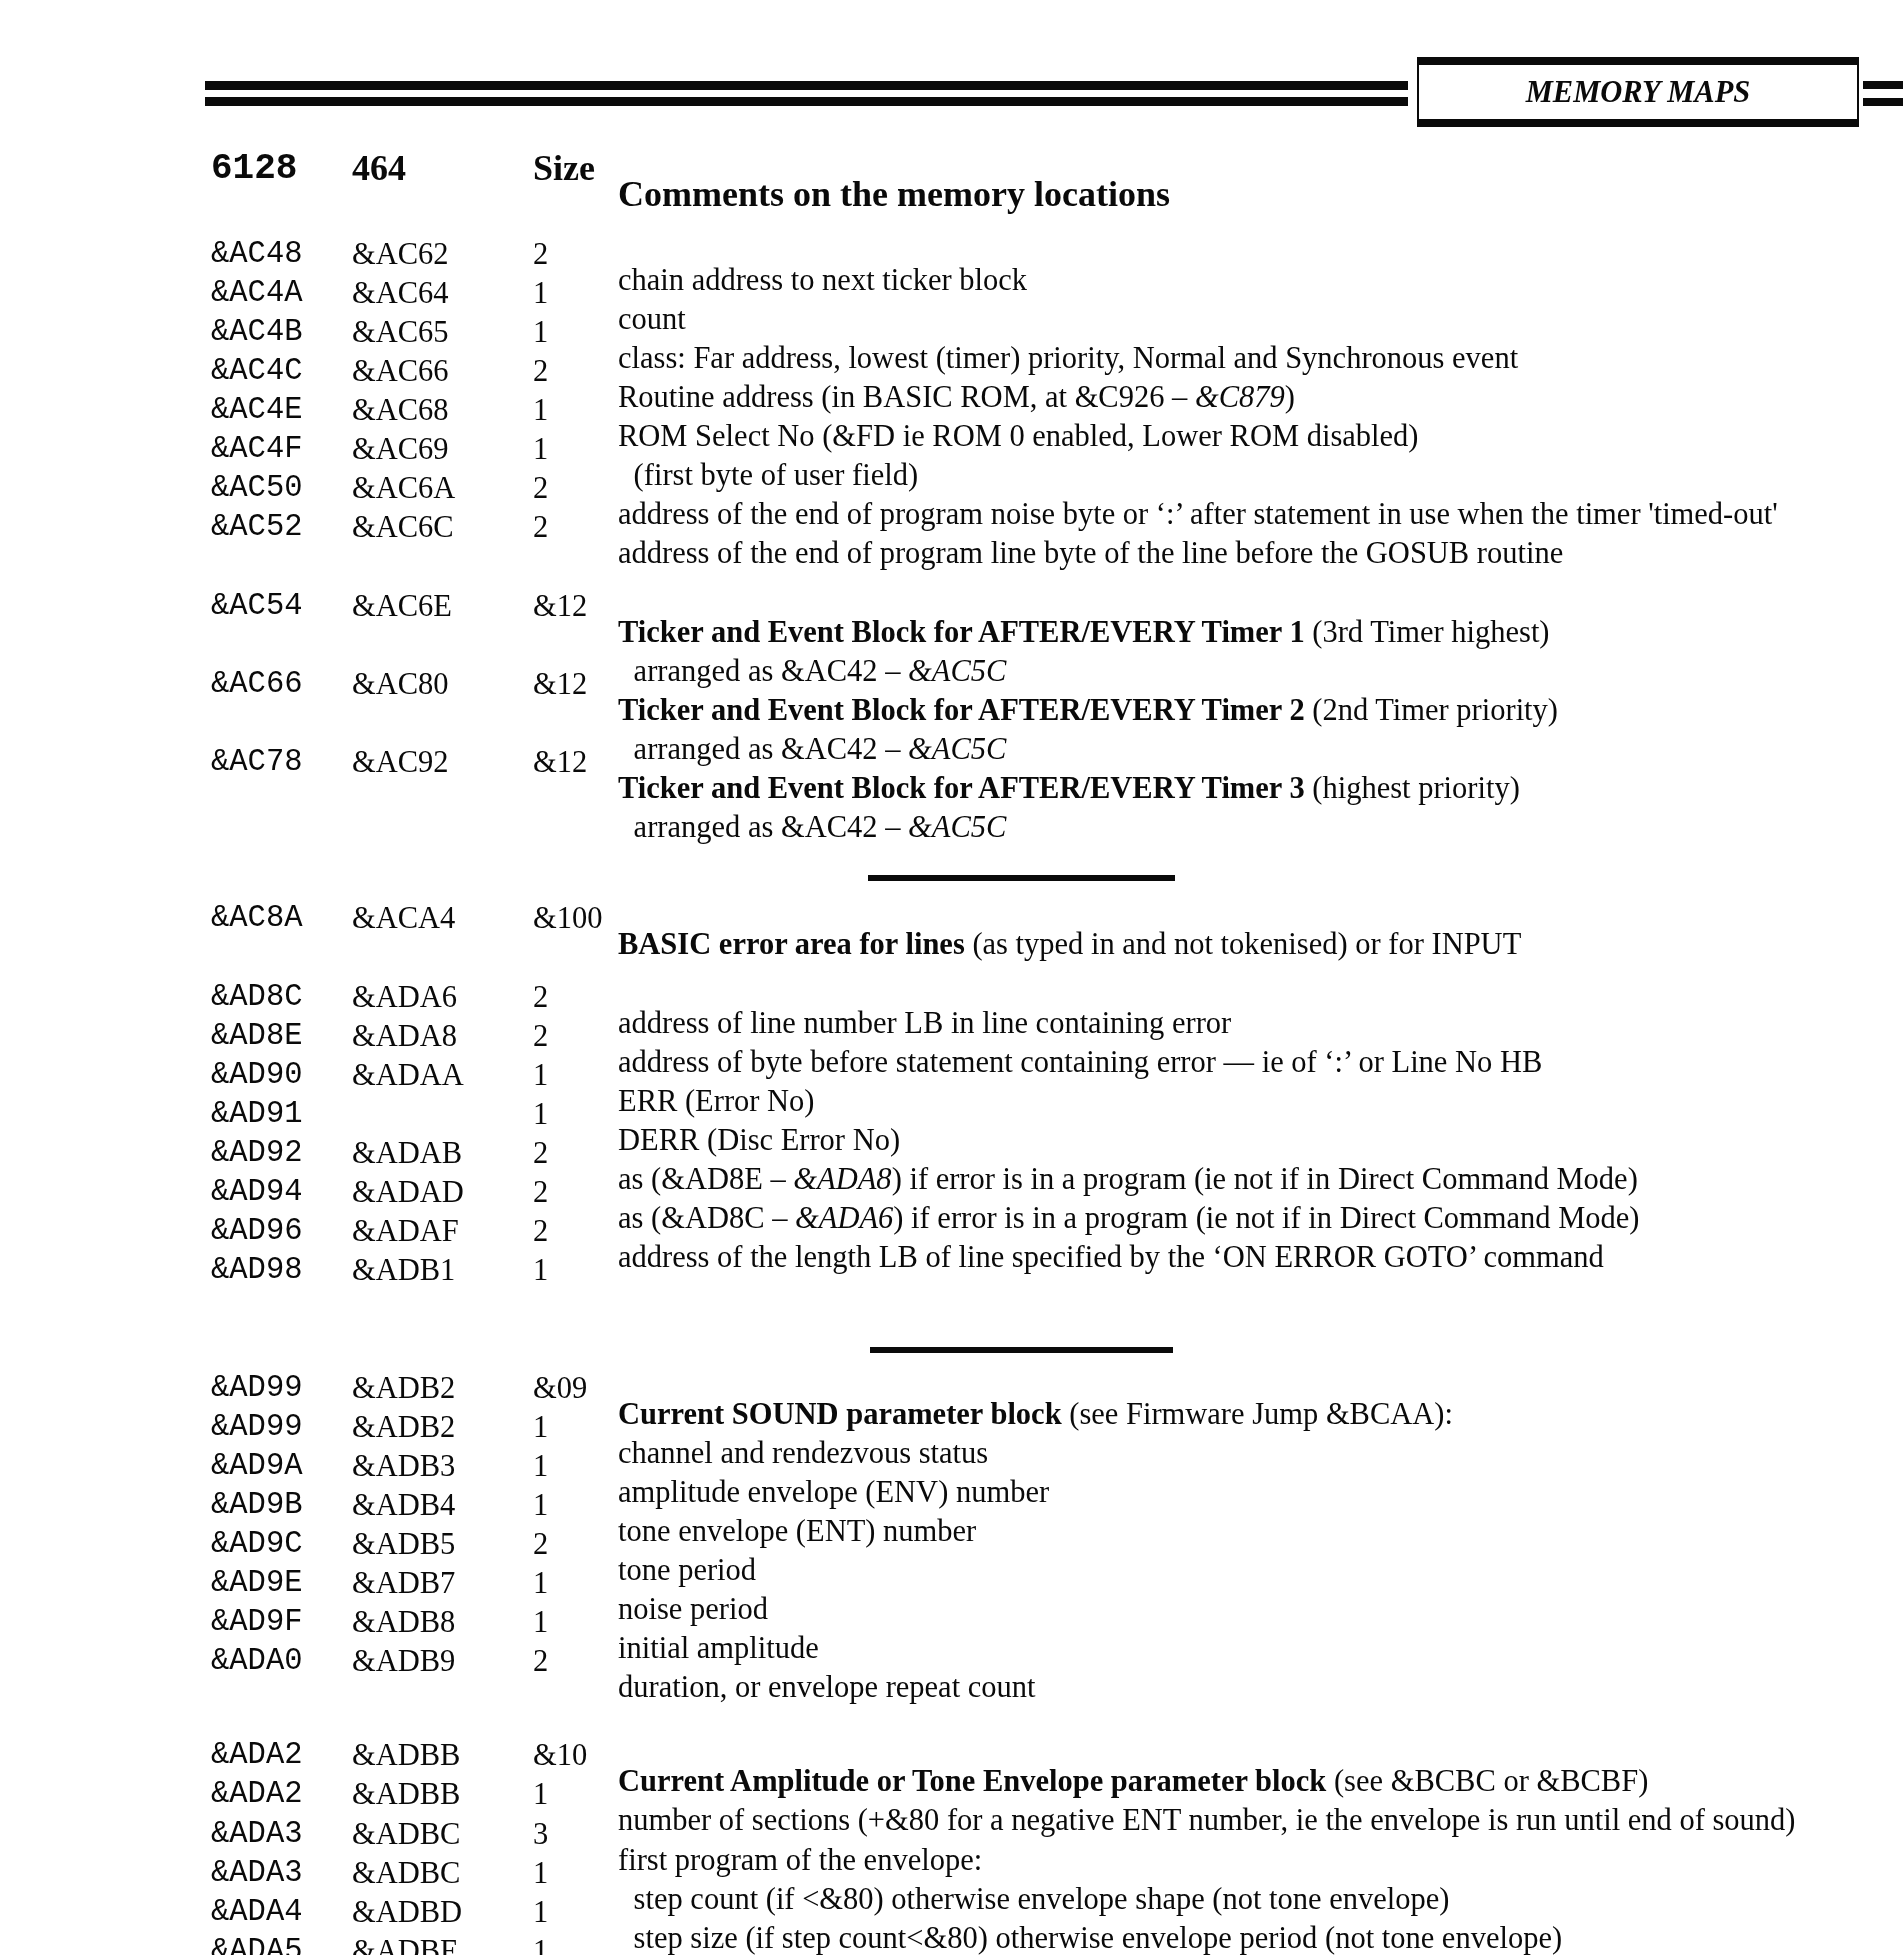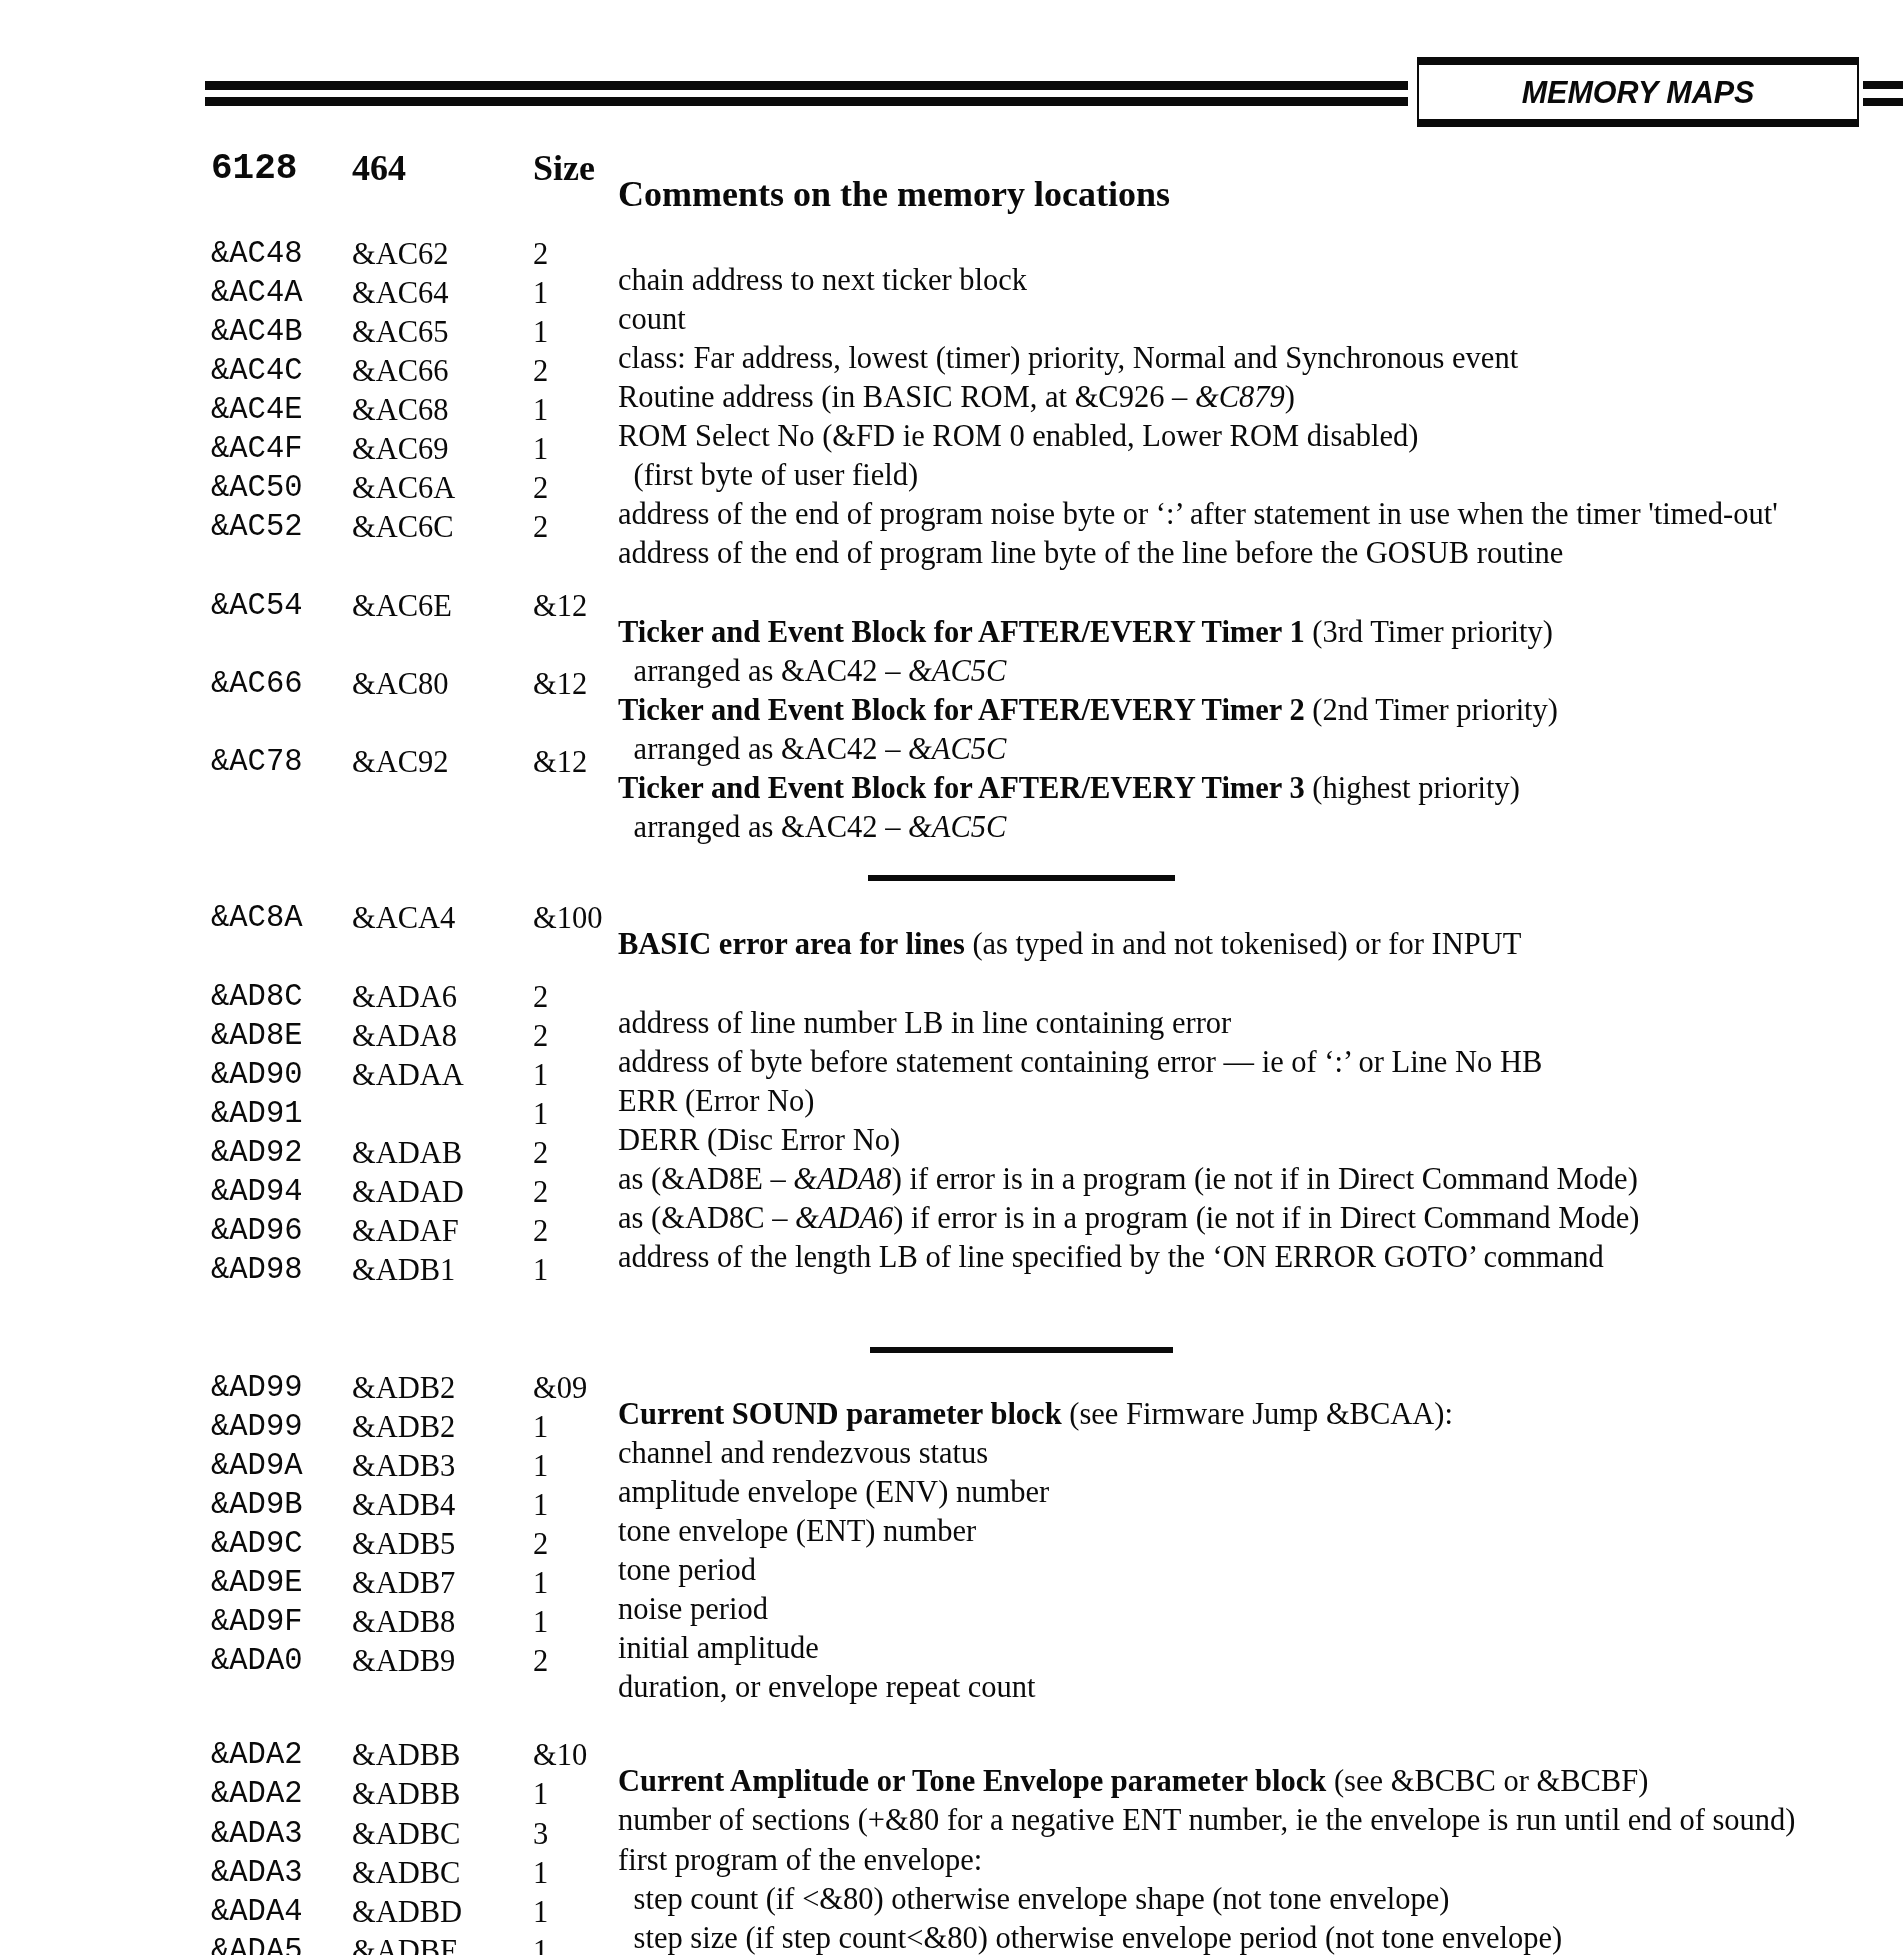--- a/index.html
+++ b/index.html
@@ -4,21 +4,21 @@
 <style>
   html, body { margin: 0; padding: 0; background: #ffffff; }
   body { width: 1903px; height: 2705px; position: relative; overflow: hidden;
          font-family: "Liberation Serif", "DejaVu Serif", serif; color: #0a0a0a; }
 
   
   .band { position: absolute; left: 205px; height: 0; }
   .band .rule { position: absolute; left: 0; height: 8.6px; background: #0a0a0a; }
   .band .tab { position: absolute; border: 2.3px solid #0a0a0a; background: #fff;
                box-sizing: border-box; display: flex; align-items: center; justify-content: center;
-               font-family: Liberation Sans, sans-serif; font-weight: bold; font-style: italic; }
+               font-family: Liberation Serif, serif; font-weight: bold; font-style: italic; }
   .band .stub { position: absolute; height: 7.8px; background: #0a0a0a; }
 
   #hdr-band { top: 0; }
   #hdr-band .r1 { top: 81px; width: 1203px; }
   #hdr-band .r2 { top: 97px; width: 1203px; }
   #hdr-band .tab { left: 1212px; top: 57px; width: 442px; height: 70px; font-size: 30.5px;
                    border-top-width: 8.6px; border-bottom-width: 8.6px; }
   #hdr-band .s1 { left: 1658px; top: 81px; width: 45px; }
   #hdr-band .s2 { left: 1658px; top: 98px; width: 45px; }
 
@@ -102,21 +102,21 @@
     <div class="row" style="top: 508px;">
       <span class="c6128">&amp;AC52</span>
       <span class="c464 it-none">&amp;AC6C</span>
       <span class="csize">2</span>
       <span class="ccom"><span>address of the end of program line byte of the line before the GOSUB routine</span></span>
     </div>
     <div class="row" style="top: 587px;">
       <span class="c6128">&amp;AC54</span>
       <span class="c464 it-none">&amp;AC6E</span>
       <span class="csize">&amp;12</span>
-      <span class="ccom"><span class="bold">Ticker and Event Block for AFTER/EVERY Timer 1</span><span> (3rd Timer priority)</span></span>
+      <span class="ccom"><span class="bold">Ticker and Event Block for AFTER/EVERY Timer 1</span><span> (3rd Timer highest)</span></span>
     </div>
     <div class="row" style="top: 626px;">
       <span class="c6128"></span>
       <span class="c464 it-none"></span>
       <span class="csize"></span>
       <span class="ccom ind"><span>arranged as &amp;AC42 – </span><span class="it">&amp;AC5C</span></span>
     </div>
     <div class="row" style="top: 665px;">
       <span class="c6128">&amp;AC66</span>
       <span class="c464 it-none">&amp;AC80</span>

